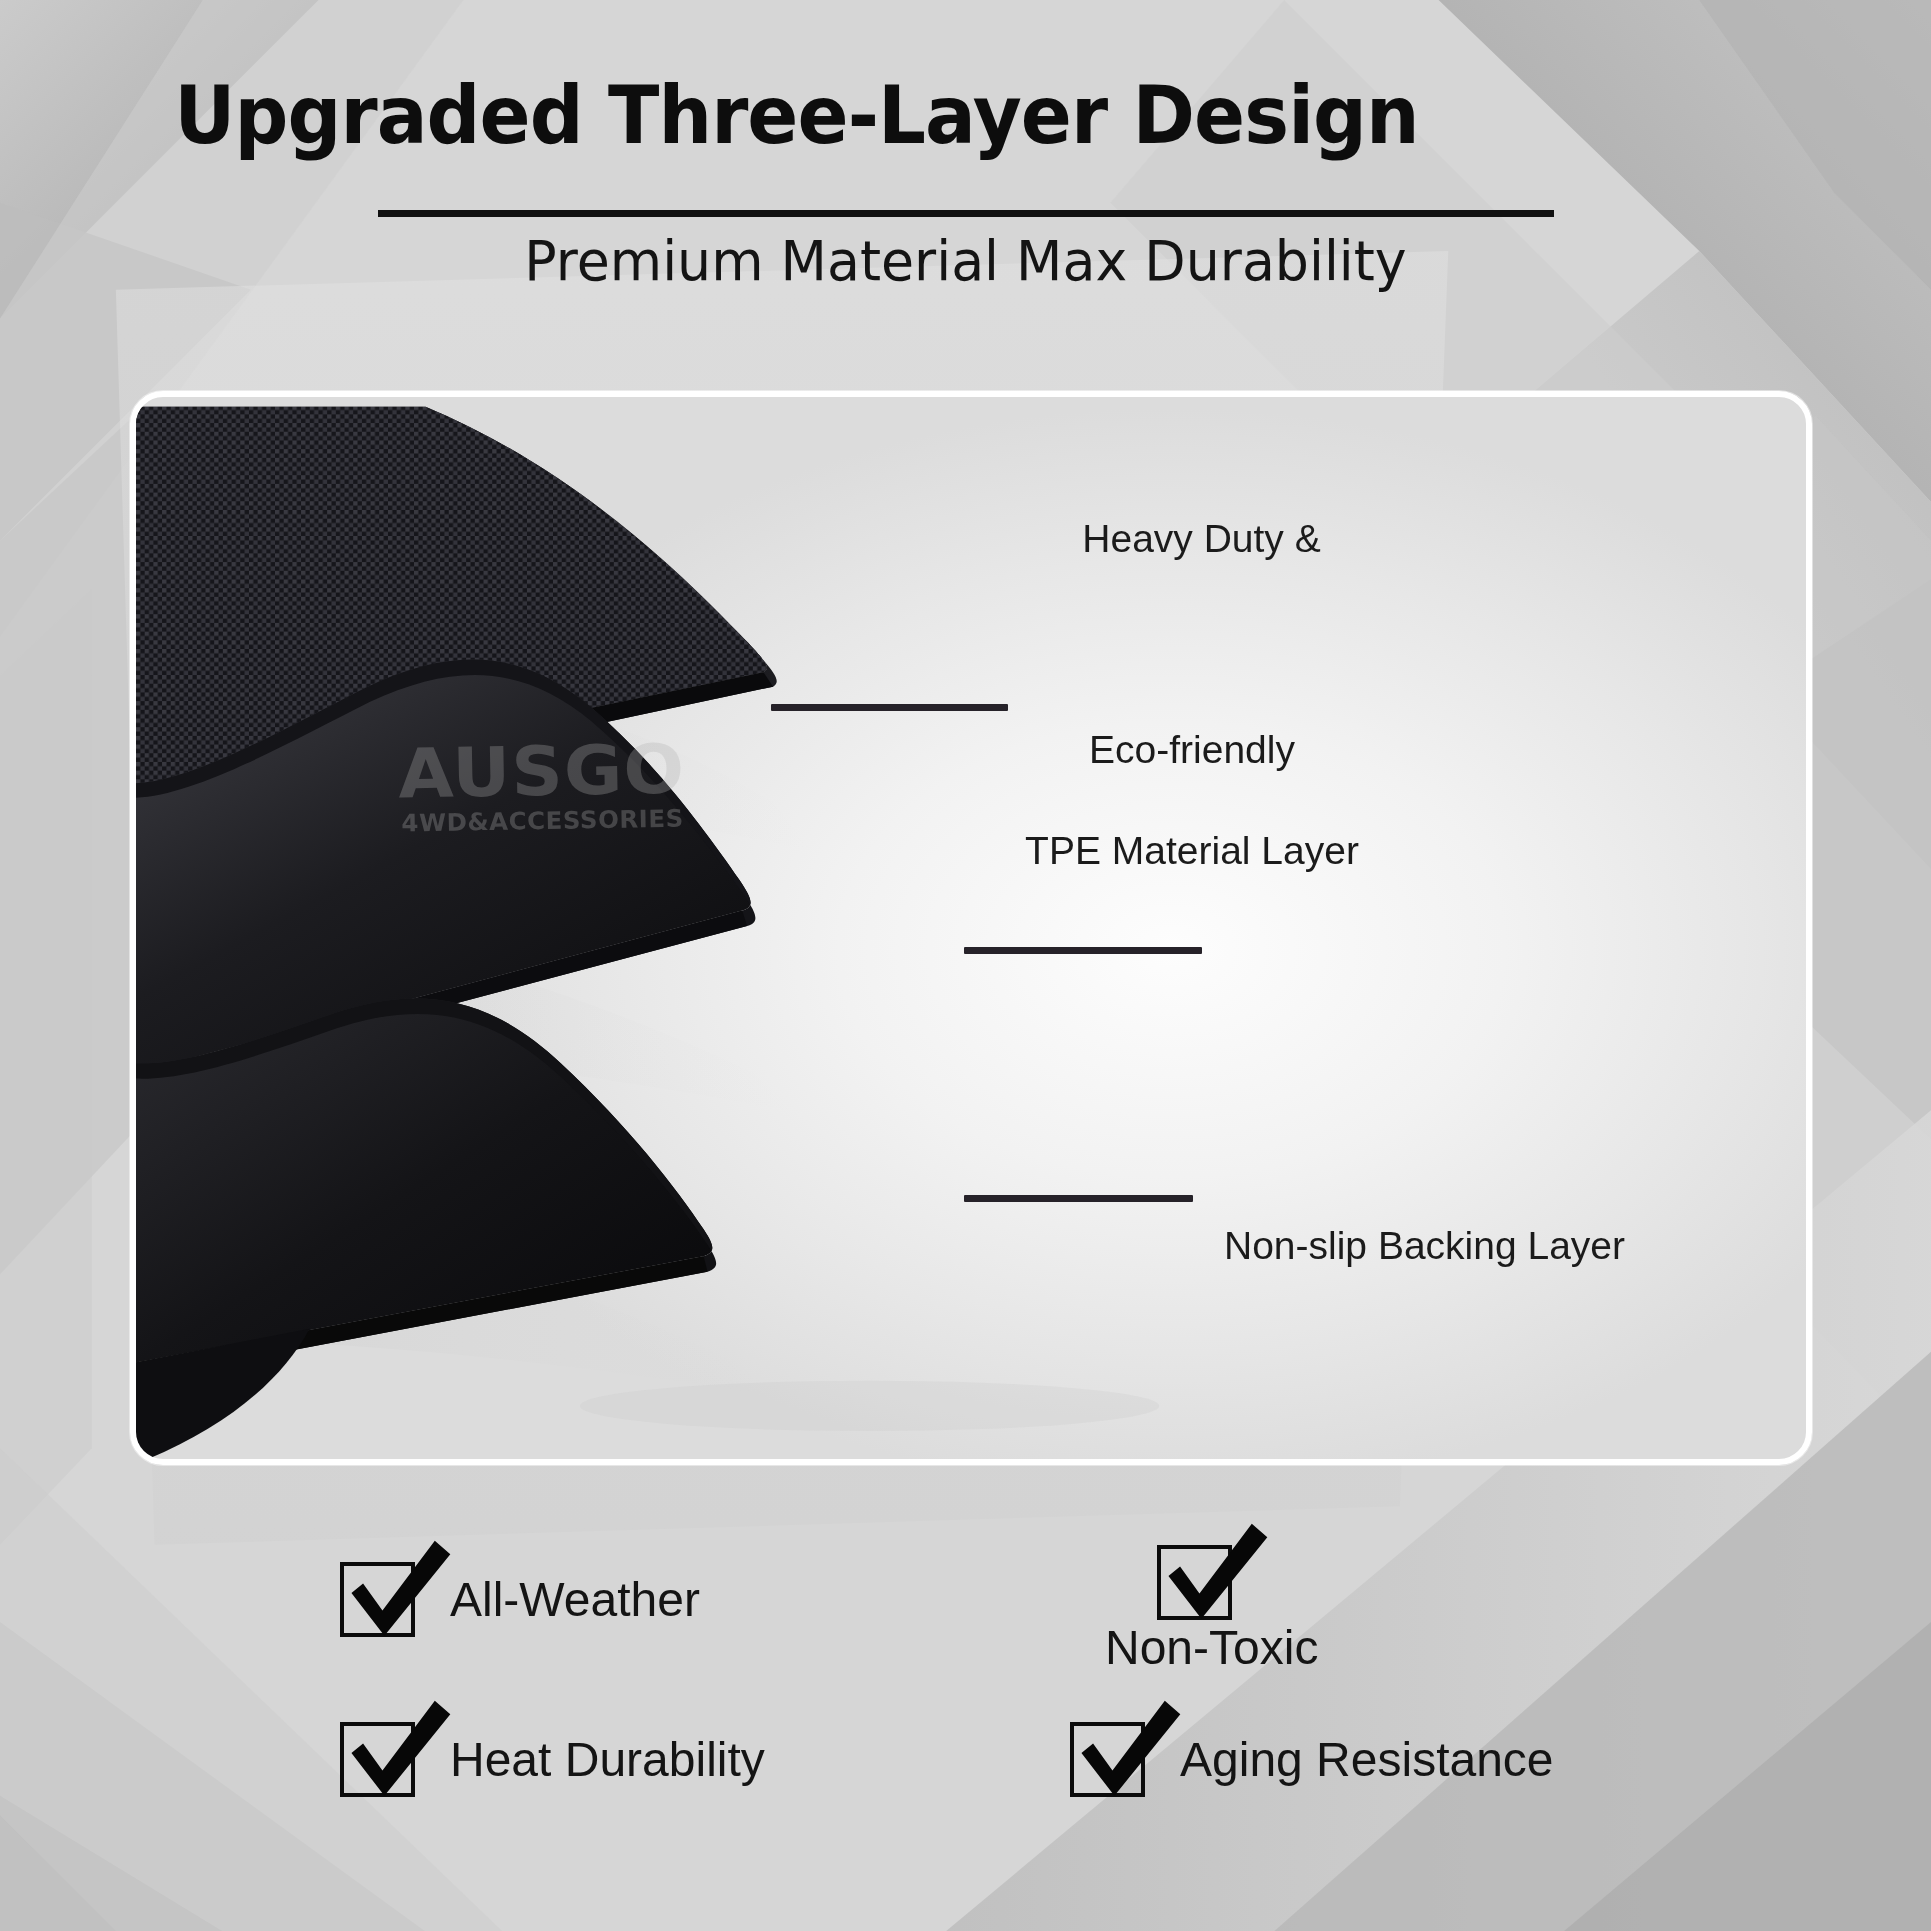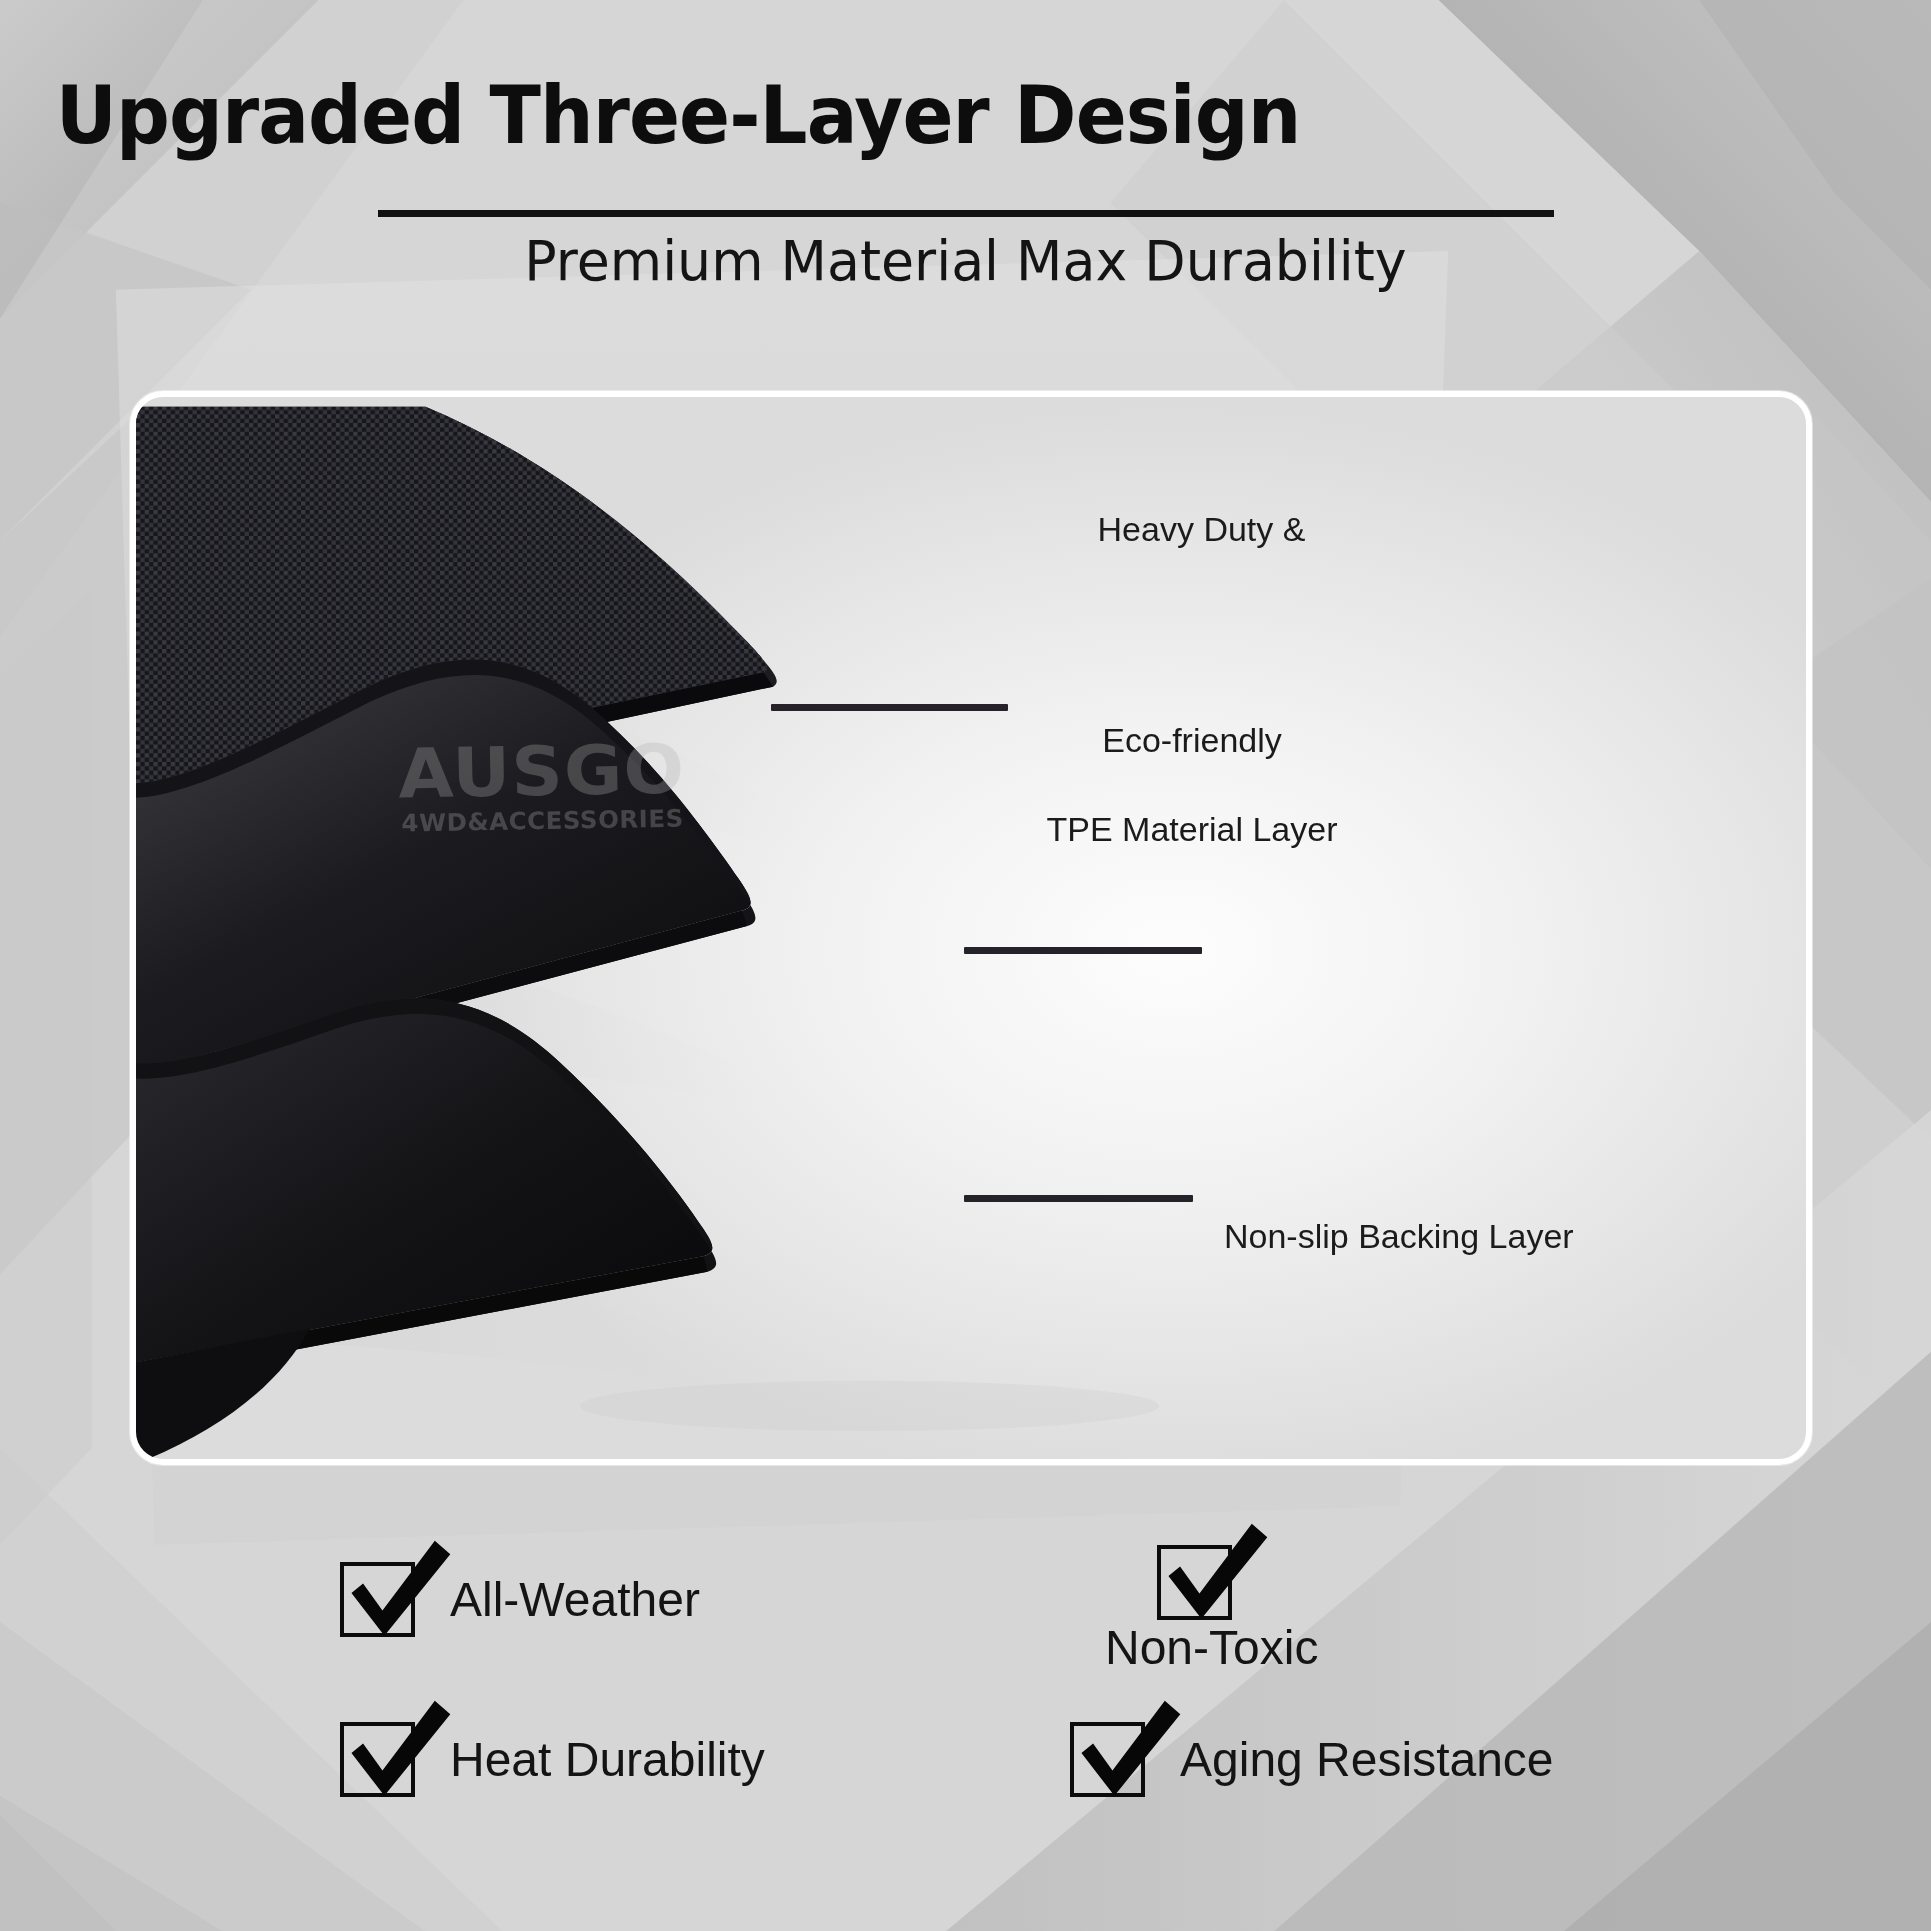--- a/index.html
+++ b/index.html
@@ -7,21 +7,21 @@
     width:1931px;height:1931px;overflow:hidden;
     font-family:"Liberation Sans", sans-serif;
     background:#d4d4d4;
     position:relative;
   }
 
   
   #bg{position:absolute;inset:0;width:1931px;height:1931px;}
 
   
-  .header{position:absolute;left:0;top:0;width:1593px;}
+  .header{position:absolute;left:0;top:0;width:1593px;text-align:center;}
   .title{
     font-family:"DejaVu Sans","Liberation Sans",sans-serif;
     font-weight:bold;
     font-size:81px;
     letter-spacing:-1px;
     color:#0d0d0d;
     line-height:1;
     margin:0;
     padding-top:75px;
     transform:scaleX(0.93);
@@ -70,21 +70,21 @@
     color:rgba(176,176,176,0.30);
     margin-top:2.9px;
     transform:scaleX(1.02);
   }
 
   
   .leader{position:absolute;height:6.8px;background:#262229;border-radius:1px;}
   .layer-label{
     position:absolute;
     font-family:"Liberation Sans",sans-serif;
-    font-size:34px;font-weight:400;color:#1b1b1b;
+    font-size:39px;font-weight:400;color:#1b1b1b;
     line-height:1.30;
     white-space:pre-line;
   }
   .lbl-center{text-align:center;}
 
   
   .features{position:absolute;left:0;top:1535px;width:1598px;height:319px;}
   .feat{position:absolute;display:flex;align-items:center;}
   .cbox{position:relative;width:75px;height:75px;flex:none;}
   .cbox .sq{

